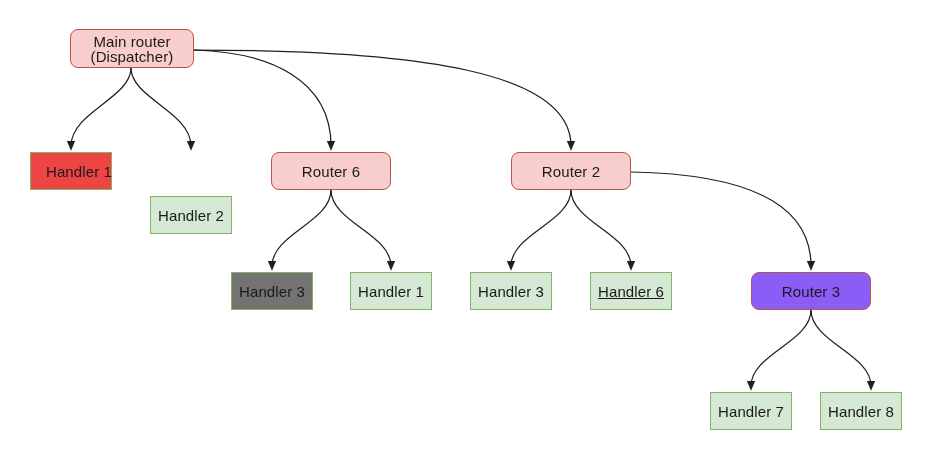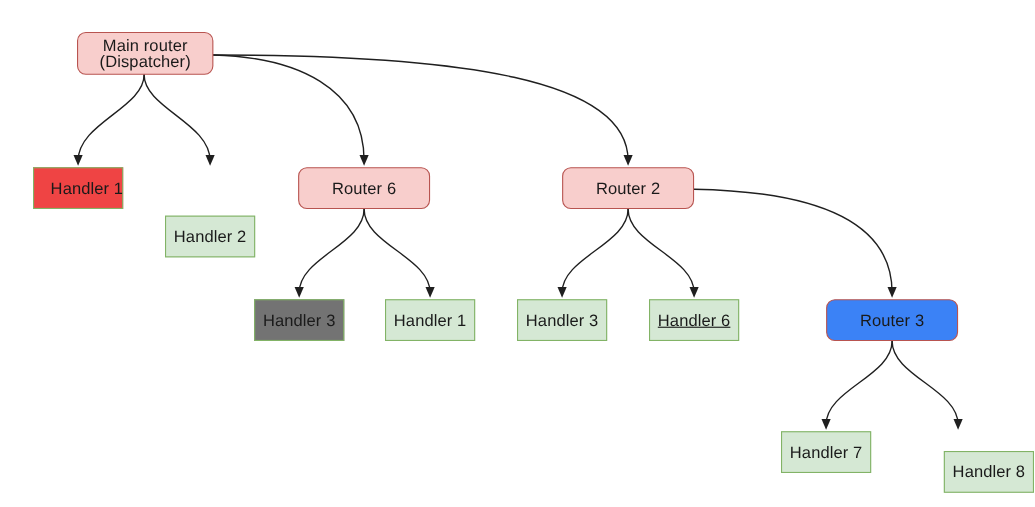--- a/index.html
+++ b/index.html
@@ -98,24 +98,24 @@
       </div>
       <div class="node node-handler" style="left: 350px; top: 272px; width: 82px; height: 38px; background: rgb(213, 232, 212); border-color: rgb(130, 179, 102);">
         <span class="node-line">Handler 1</span>
       </div>
       <div class="node node-handler" style="left: 470px; top: 272px; width: 82px; height: 38px; background: rgb(213, 232, 212); border-color: rgb(130, 179, 102);">
         <span class="node-line">Handler 3</span>
       </div>
       <div class="node node-handler" style="left: 590px; top: 272px; width: 82px; height: 38px; background: rgb(213, 232, 212); border-color: rgb(130, 179, 102); text-decoration: underline;">
         <span class="node-line">Handler 6</span>
       </div>
-      <div class="node node-router" style="left: 751px; top: 272px; width: 120px; height: 38px; background: #3b82f6; border-color: rgb(184, 84, 80);">
+      <div class="node node-router" style="left: 751px; top: 272px; width: 120px; height: 38px; background: #8b5cf6; border-color: rgb(184, 84, 80);">
         <span class="node-line">Router 3</span>
       </div>
       <div class="node node-handler" style="left: 710px; top: 392px; width: 82px; height: 38px; background: rgb(213, 232, 212); border-color: rgb(130, 179, 102);">
         <span class="node-line">Handler 7</span>
       </div>
-      <div class="node node-handler" style="left: 858px; top: 392px; width: 82px; height: 38px; background: rgb(213, 232, 212); border-color: rgb(130, 179, 102); margin-top: 18px;">
+      <div class="node node-handler" style="left: 820px; top: 392px; width: 82px; height: 38px; background: rgb(213, 232, 212); border-color: rgb(130, 179, 102);">
         <span class="node-line">Handler 8</span>
       </div>
     </div>
 
 </div>
 
 </body></html>

